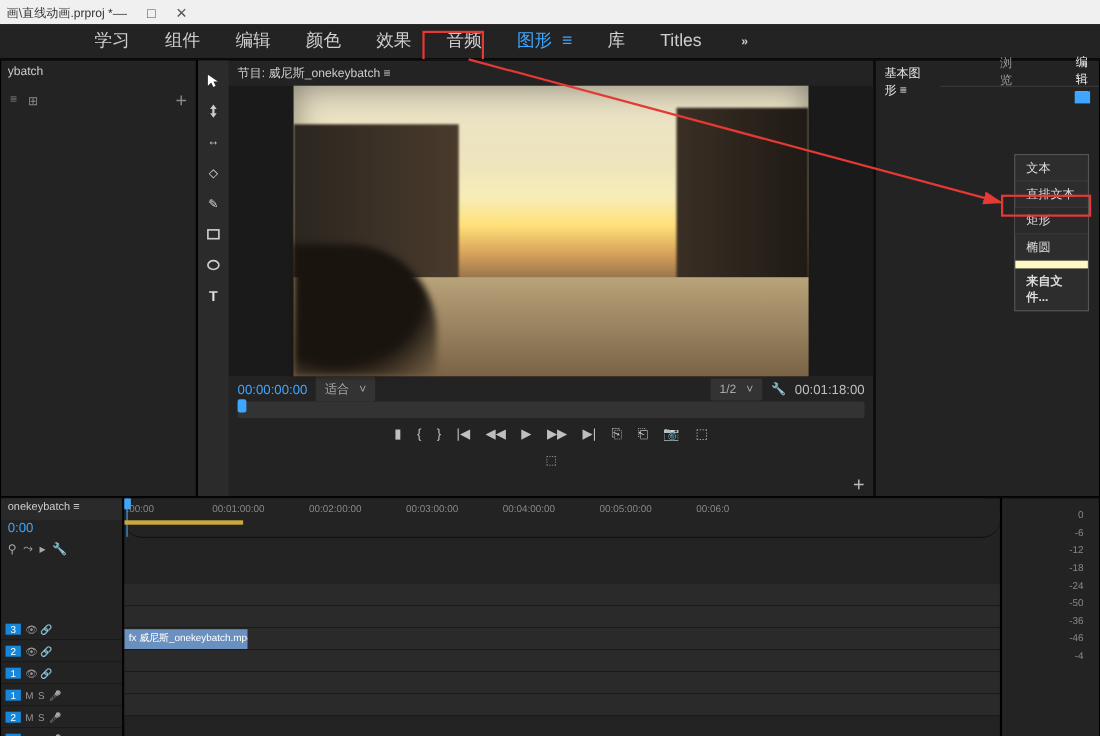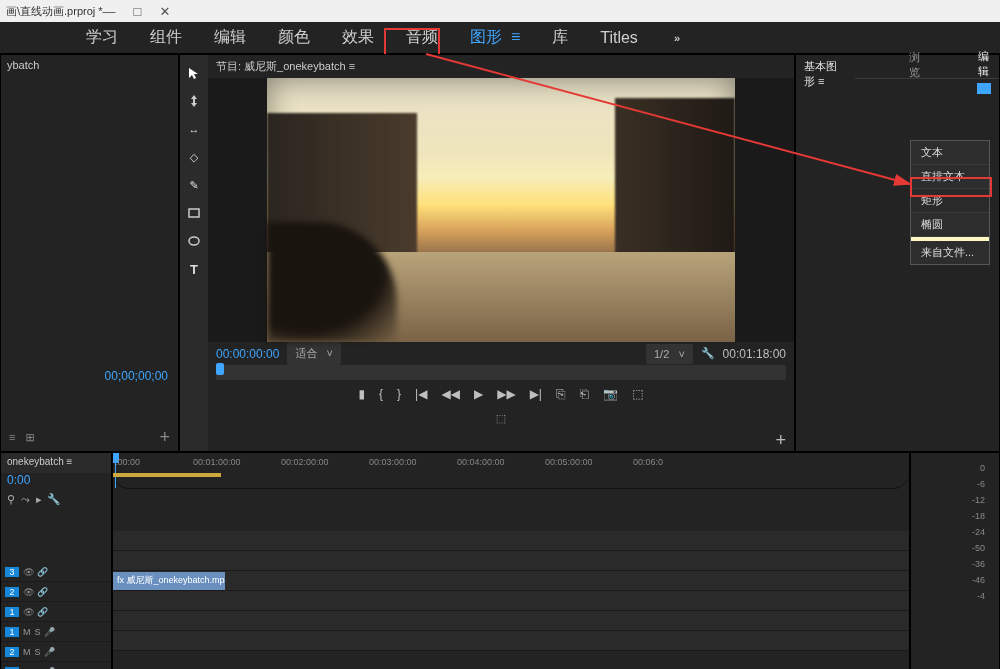--- a/index.html
+++ b/index.html
@@ -58,23 +58,23 @@
 
 .right-panel { width: 205px; display: flex; flex-direction: row; }
 .right-title { height: 24px; padding: 4px 8px; font-size: 11px; color: #e5e5e5; }
 .right-tabs { height: 24px; display: flex; gap: 14px; padding: 0 10px; align-items: center; border-bottom: 1px solid #3a3a3a; font-size: 11px; }
 .right-tabs .tab { color: #999; cursor: pointer; padding-bottom: 4px; margin-left: 44px; }
 .right-tabs .tab.active { color: #eee; border-bottom: 2px solid #eee; }
 .right-body { flex: 1; position: relative; }
 .new-layer-btn { position: absolute; right: 8px; top: 28px; width: 14px; height: 11px; background: #3ea6ff; cursor: pointer; }
 
 
-.popup { position: absolute; right: 10px; top: 140px; width: 80px; background: #2d2d2d; border: 1px solid #555; z-index: 50; }
+.popup { position: absolute; right: 10px; top: 140px; width: 68px; background: #2d2d2d; border: 1px solid #555; z-index: 50; }
 .popup .pi { padding: 4px 10px; font-size: 11px; color: #ddd; cursor: pointer; border-bottom: 1px solid #3a3a3a; }
-.popup .pi:last-child { border-bottom: none; border-top: 4px solid #fef9c3; }
+.popup .pi:last-child { border-bottom: none; border-top: 7px solid #fef9c3; font-weight: bold; }
 .popup .pi.hl { background: #2a2a2a; }
 .pop-highlight { position: absolute; right: 8px; top: 177px; width: 82px; height: 20px; border: 2px solid #e53935; pointer-events: none; z-index: 60; }
 
 
 .arrow-svg { position: absolute; left: 420px; top: 48px; pointer-events: none; z-index: 70; }
 
 
 .timeline-area { display: flex; height: 251px; }
 .tl-left { width: 112px; background: #232323; border: 1px solid #000; display: flex; flex-direction: column; }
 .tl-seq-tab { height: 20px; padding: 3px 6px; font-size: 10px; color: #ccc; background: #2a2a2a; }
@@ -119,23 +119,20 @@
   <div class="ws-item">库</div>
   <div class="ws-item">Titles</div>
   <div class="ws-more">»</div>
 </div>
 <div class="ws-highlight"></div>
 
 <div class="main-area">
 
   <div class="panel left-panel">
     <div class="left-tabs">ybatch</div>
-    <div class="left-body">
-      <div class="left-tc">00;00;00;00</div>
-    </div>
     <div class="left-footer">
       <span>≡</span>
       <span>⊞</span>
       <span class="plus">+</span>
     </div>
   </div>
 
   <div class="panel center-panel">
     <div class="toolbar-vert">
       <div class="tool-icon sel">

